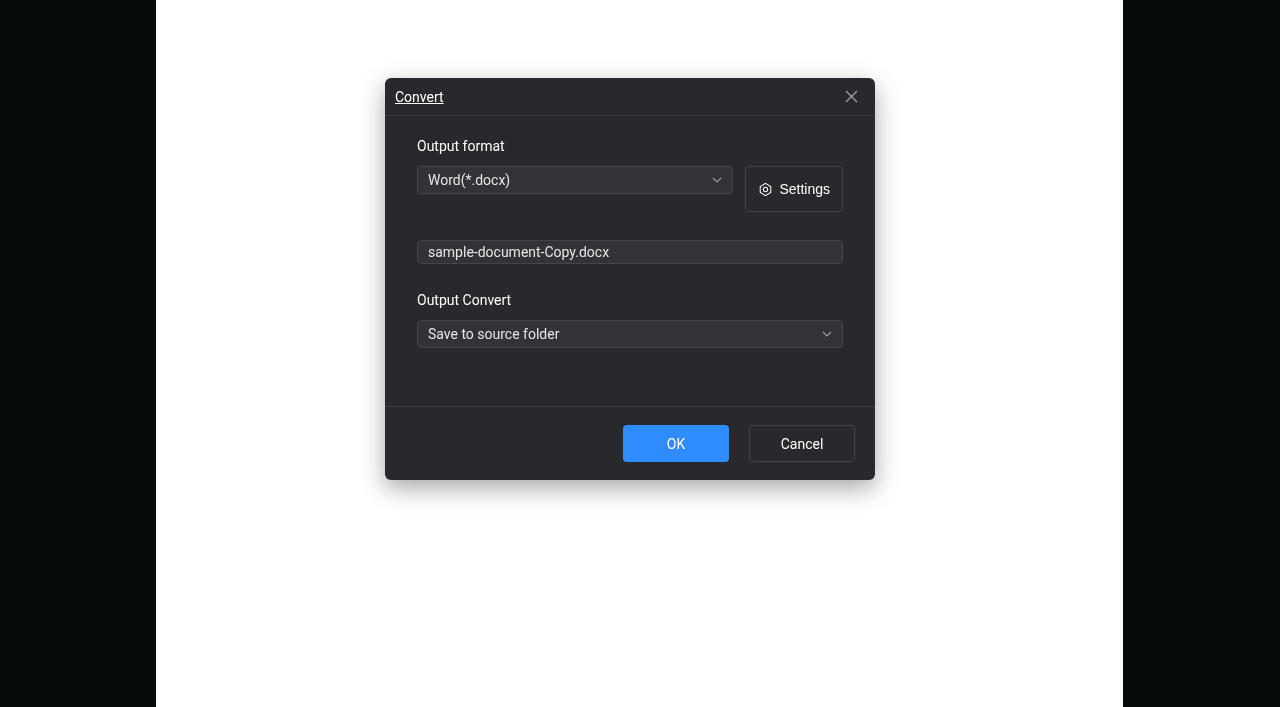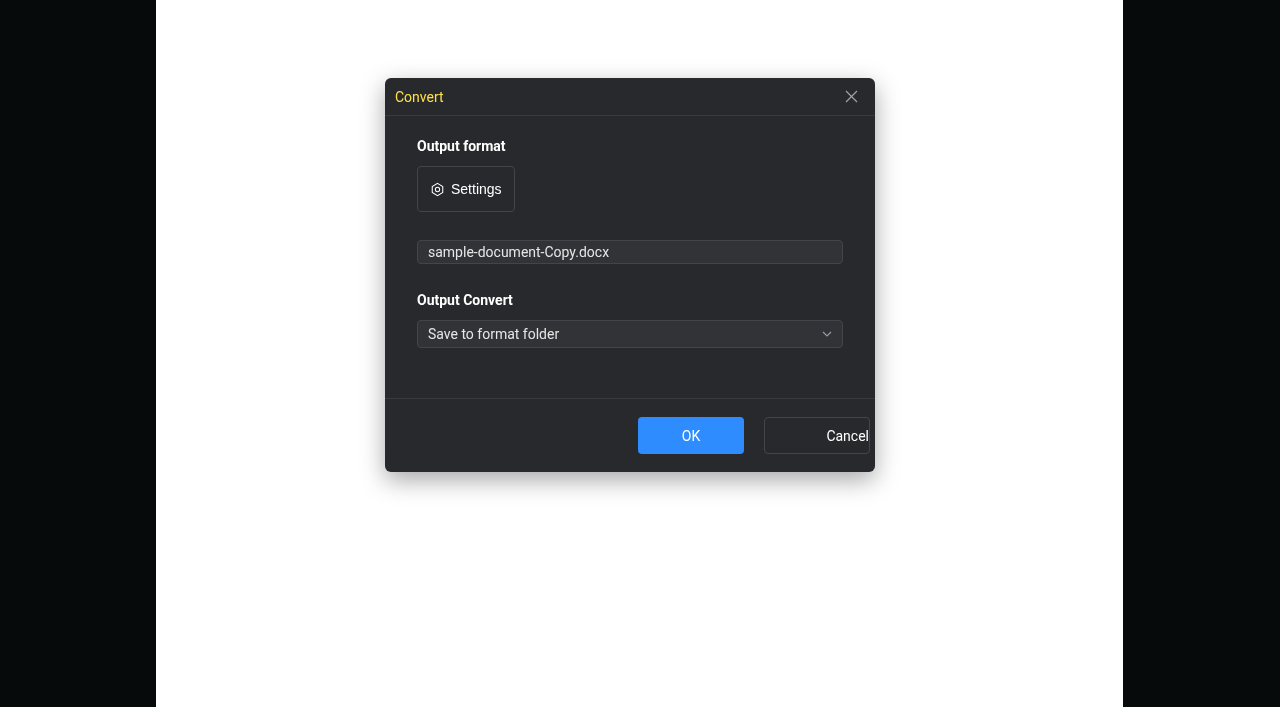--- a/index.html
+++ b/index.html
@@ -34,41 +34,42 @@
     }
     .dialog-header {
       display: flex;
       align-items: center;
       justify-content: space-between;
       height: 38px;
       padding: 0 10px 0 10px;
       border-bottom: 1px solid #3a3b3e;
     }
     .dialog-title {
-      color: #fde047;
+      color: #ffffff;
       font-size: 14px;
       font-weight: 400;
+      text-decoration: underline;
     }
     .close-btn {
       width: 28px;
       height: 28px;
       display: flex;
       align-items: center;
       justify-content: center;
       cursor: pointer;
       color: #a0a0a4;
       border-radius: 4px;
     }
     .dialog-body {
       padding: 22px 32px 50px 32px;
     }
     .field-label {
       color: #ffffff;
       font-size: 14px;
-      font-weight: 700;
+      font-weight: 400;
       margin-bottom: 12px;
     }
     .row {
       display: flex;
       gap: 12px;
       margin-bottom: 28px;
     }
     .row:last-child {
       margin-bottom: 0;
     }
@@ -124,24 +125,25 @@
       border: 1px solid #44454a;
       border-radius: 4px;
       padding: 0 10px;
       color: #e6e6e8;
       font-size: 14px;
       outline: none;
       font-family: inherit;
     }
     .dialog-footer {
       border-top: 1px solid #3a3b3e;
-      padding: 18px 5px;
+      padding: 18px 20px;
       display: flex;
       justify-content: flex-end;
       gap: 20px;
+      margin-top: 8px;
     }
     .btn {
       height: 37px;
       min-width: 106px;
       border-radius: 4px;
       font-size: 14px;
       cursor: pointer;
       display: flex;
       align-items: center;
       justify-content: center;
@@ -149,21 +151,20 @@
       font-family: inherit;
     }
     .btn-primary {
       background: #2f8cff;
       color: #ffffff;
     }
     .btn-secondary {
       background: transparent;
       color: #ffffff;
       border: 1px solid #44454a;
-      justify-content: flex-end;
     }
     .field-block {
       margin-bottom: 28px;
     }
     .field-block:last-child {
       margin-bottom: 0;
     }
   </style>
 </head>
 <body>
@@ -179,38 +180,44 @@
         <line x1="12" y1="1" x2="1" y2="12" stroke="currentColor" stroke-width="1.2"></line>
       </svg>
     </div>
   </div>
 
   <div class="dialog-body">
 
     <div class="field-block">
       <div class="field-label">Output format</div>
       <div class="row">
+        <div class="dropdown">
+          <span>Word(*.docx)</span>
+          <svg class="chevron" width="10" height="6" viewBox="0 0 10 6">
+            <path d="M1 1 L5 5 L9 1" stroke="currentColor" stroke-width="1.2" fill="none"></path>
+          </svg>
+        </div>
         <button class="settings-btn">
           <svg width="15" height="15" viewBox="0 0 16 16">
             <polygon points="8,1.5 13.6,4.75 13.6,11.25 8,14.5 2.4,11.25 2.4,4.75" fill="none" stroke="currentColor" stroke-width="1.1"></polygon>
             <circle cx="8" cy="8" r="2.3" fill="none" stroke="currentColor" stroke-width="1.1"></circle>
           </svg>
           <span>Settings</span>
         </button>
       </div>
     </div>
 
     <div class="field-block">
       <input type="text" class="text-input" value="sample-document-Copy.docx" style="">
     </div>
 
     <div class="field-block">
       <div class="field-label">Output Convert</div>
       <div class="dropdown-full">
-        <span>Save to format folder</span>
+        <span>Save to source folder</span>
         <svg class="chevron" width="10" height="6" viewBox="0 0 10 6">
           <path d="M1 1 L5 5 L9 1" stroke="currentColor" stroke-width="1.2" fill="none"></path>
         </svg>
       </div>
     </div>
 
   </div>
 
   <div class="dialog-footer">
     <button class="btn btn-primary">

